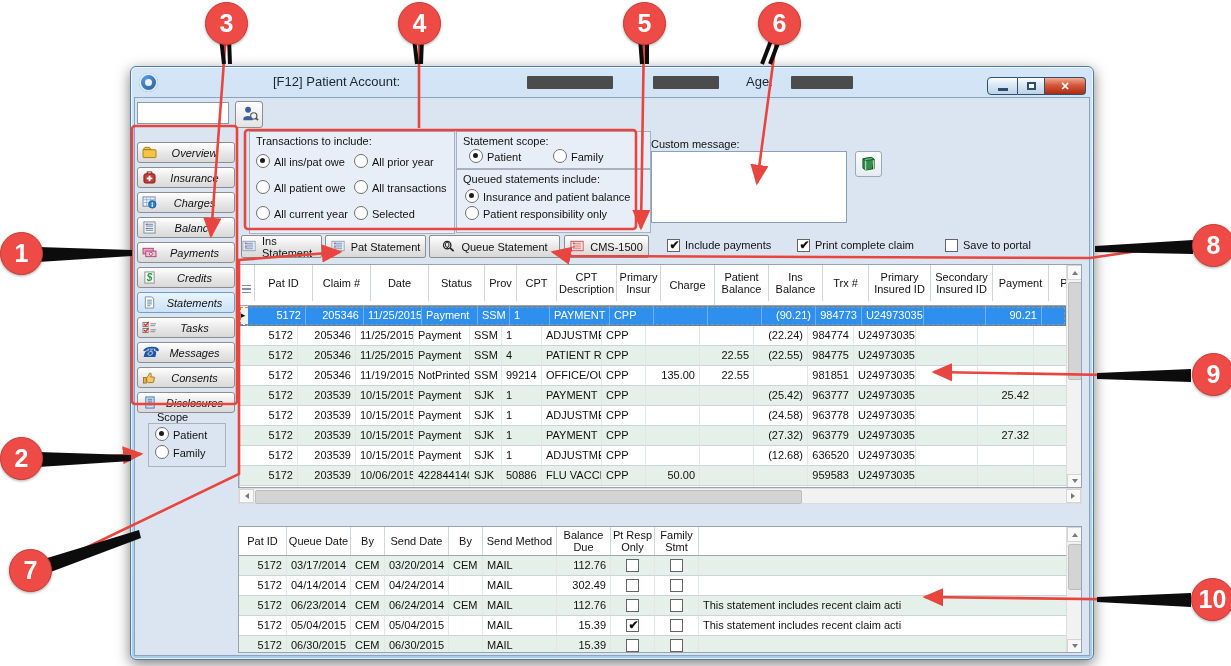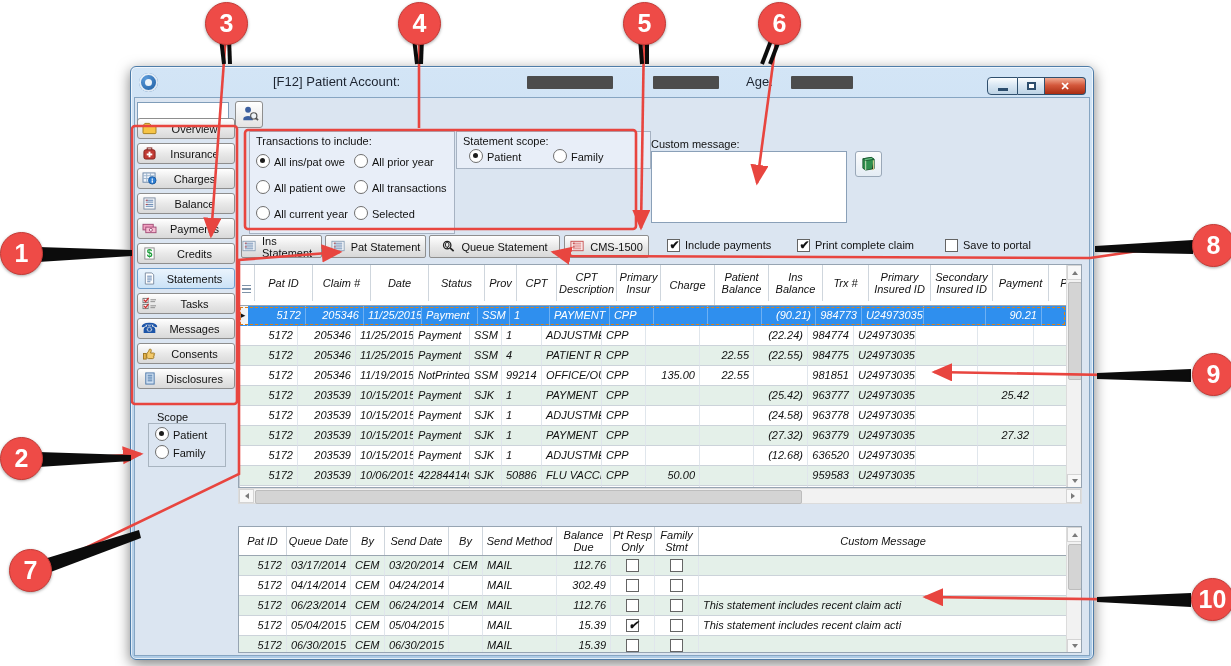--- a/index.html
+++ b/index.html
@@ -28,21 +28,21 @@
   .wb.close::after{content:"\2715";}
   .wb.min i{width:10px;height:3px;background:#2c4d6d;margin-top:6px;}
   .wb.max i{width:9px;height:8px;border:2px solid #2c4d6d;box-sizing:border-box;background:#fff;}
 
   
   .search-box{position:absolute;left:6px;top:35px;width:92px;height:22px;border:1px solid #7f9db9;background:#fff;font-size:11px;padding:0 3px;box-sizing:border-box;}
   .person-btn{position:absolute;left:104px;top:34px;width:26px;height:25px;border:1px solid #8e8e8e;border-radius:3px;
       background:linear-gradient(#fff,#e3e3e3);display:flex;align-items:center;justify-content:center;}
 
   
-  .sidebar{position:absolute;left:6px;top:51px;width:98px;}
+  .sidebar{position:absolute;left:6px;top:75px;width:98px;font-style:italic;}
   .navbtn{position:relative;display:flex;align-items:center;height:21px;margin-bottom:4px;border:1px solid #8e8e8e;border-radius:3px;
       background:linear-gradient(#ffffff,#e9e9e9 50%,#d9d9d9);padding:0 3px;box-sizing:border-box;cursor:default;}
   .navbtn.sel{background:linear-gradient(#eaf4fd,#cbe2f6);border-color:#6f9ecb;}
   .navbtn .ic{width:17px;height:15px;flex:none;display:flex;align-items:center;justify-content:center;}
   .navbtn .ic svg{width:15px;height:13px;}
   .navbtn .lbl{flex:1;text-align:center;font-size:11px;}
   .glyph-phone{color:#1d55a8;font-size:14px;line-height:13px;}
 
   .scope-label{position:absolute;left:26px;top:344px;font-size:11px;}
   .scope-box{position:absolute;left:17px;top:356px;width:76px;height:42px;border:1px solid #a8b4c0;}
@@ -63,21 +63,21 @@
   .cm-text{position:absolute;left:520px;top:84px;width:196px;height:72px;border:1px solid #8aa0b8;background:#fff;resize:none;box-sizing:border-box;font-family:"Liberation Sans",sans-serif;}
   .book-btn{position:absolute;left:724px;top:84px;width:25px;height:24px;border:1px solid #9aa8b8;border-radius:3px;background:linear-gradient(#fdfdfd,#e4ecf4);display:flex;align-items:center;justify-content:center;}
 
   
   .tbtn{position:absolute;top:168px;height:23px;border:1px solid #8e8e8e;border-radius:2px;
         background:linear-gradient(#ffffff,#e7e7e7 55%,#d8d8d8);display:flex;align-items:center;justify-content:center;gap:5px;font-size:11px;box-sizing:border-box;}
   .tbtn svg{width:15px;height:12px;flex:none;}
   .tcb{position:absolute;top:172px;white-space:nowrap;font-size:11px;}
 
   
-  .grid{position:absolute;background:#fff;border:1px solid #96a4b2;box-sizing:border-box;overflow:hidden;font-style:italic;}
+  .grid{position:absolute;background:#fff;border:1px solid #96a4b2;box-sizing:border-box;overflow:hidden;}
   .gr-rows{position:absolute;left:0;top:0;right:15px;bottom:0;overflow:hidden;}
   .hrow{display:flex;background:#fff;border-bottom:1px solid #9aa6b1;box-sizing:border-box;}
   .th{display:flex;align-items:center;justify-content:center;text-align:center;line-height:12px;font-size:11px;
       border-right:1px solid #cfd6dd;box-sizing:border-box;padding:0 1px;overflow:hidden;flex:none;}
   .tr{display:flex;height:20px;box-sizing:border-box;background:#fff;}
   .tr.green{background:#e4f0e9;}
   .tr.sel{background:#2f8fee;color:#fff;outline:1px dashed #e08214;outline-offset:-2px;}
   .td{box-sizing:border-box;border-right:1px solid #e0e6ec;border-bottom:1px solid #ccd3da;padding:3px 4px 0;
       white-space:nowrap;overflow:hidden;font-size:11px;flex:none;height:20px;}
   .tr.sel .td{border-right-color:rgba(255,255,255,.3);border-bottom-color:#2f8fee;}
@@ -268,20 +268,25 @@
         <div class="gopt" style="left: 104px; top: 48px;"><span class="rad"></span><span>All transactions</span></div>
         <div class="gopt" style="left: 104px; top: 74px;"><span class="rad"></span><span>Selected</span></div>
       </div>
 
     <div class="gbox" style="left:325px;top:64px;width:193px;height:36px;">
       <div class="gtitle">Statement scope:</div>
     <div class="gopt" style="left: 12px; top: 17px;"><span class="rad on"></span><span>Patient</span></div>
         <div class="gopt" style="left: 96px; top: 17px;"><span class="rad"></span><span>Family</span></div>
       </div>
 
+    <div class="gbox" style="left:325px;top:102px;width:193px;height:62px;">
+      <div class="gtitle">Queued statements include:</div>
+    <div class="gopt" style="left: 8px; top: 19px;"><span class="rad on"></span><span>Insurance and patient balance</span></div>
+        <div class="gopt" style="left: 8px; top: 36px;"><span class="rad"></span><span>Patient responsibility only</span></div>
+      </div>
 
     <div class="cm-label">Custom message:</div>
     <textarea class="cm-text" style=""></textarea>
     <div class="book-btn">
       <span>
         <svg width="17" height="15" viewBox="0 0 18 16">
             <path d="M3 3l9-1.5 3 2v10l-9 1.5-3-2z" fill="#2f8f4e" stroke="#1c5c30"></path>
             <path d="M12 1.5l3 2-9 1.5-3-2z" fill="#63bd82" stroke="#1c5c30"></path>
             <path d="M6 5v10" stroke="#d8e8c8"></path>
             <path d="M14.2 4.6v9.8l-1.4.3" stroke="#f0e6a0"></path>
@@ -567,21 +572,20 @@
           <div class="hrow">
             <div class="th" style="width: 48px; height: 28px;">Pat ID</div>
             <div class="th" style="width: 64px; height: 28px;">Queue Date</div>
             <div class="th" style="width: 34px; height: 28px;">By</div>
             <div class="th" style="width: 64px; height: 28px;">Send Date</div>
             <div class="th" style="width: 34px; height: 28px;">By</div>
             <div class="th" style="width: 74px; height: 28px;">Send Method</div>
             <div class="th" style="width: 54px; height: 28px;">Balance Due</div>
             <div class="th" style="width: 44px; height: 28px;">Pt Resp Only</div>
             <div class="th" style="width: 44px; height: 28px;">Family Stmt</div>
-            <div class="th" style="width: 369px; height: 28px;">Custom Message</div>
           </div>
           <div class="tr green">
             <div class="td ra" style="width: 48px;">5172</div>
             <div class="td " style="width: 64px;">03/17/2014</div>
             <div class="td " style="width: 34px;">CEM</div>
             <div class="td " style="width: 64px;">03/20/2014</div>
             <div class="td " style="width: 34px;">CEM</div>
             <div class="td " style="width: 74px;">MAIL</div>
             <div class="td ra" style="width: 54px;">112.76</div>
             <div class="td ce" style="width: 44px;"><span class="cb" style="margin: 0px;"></span></div>

